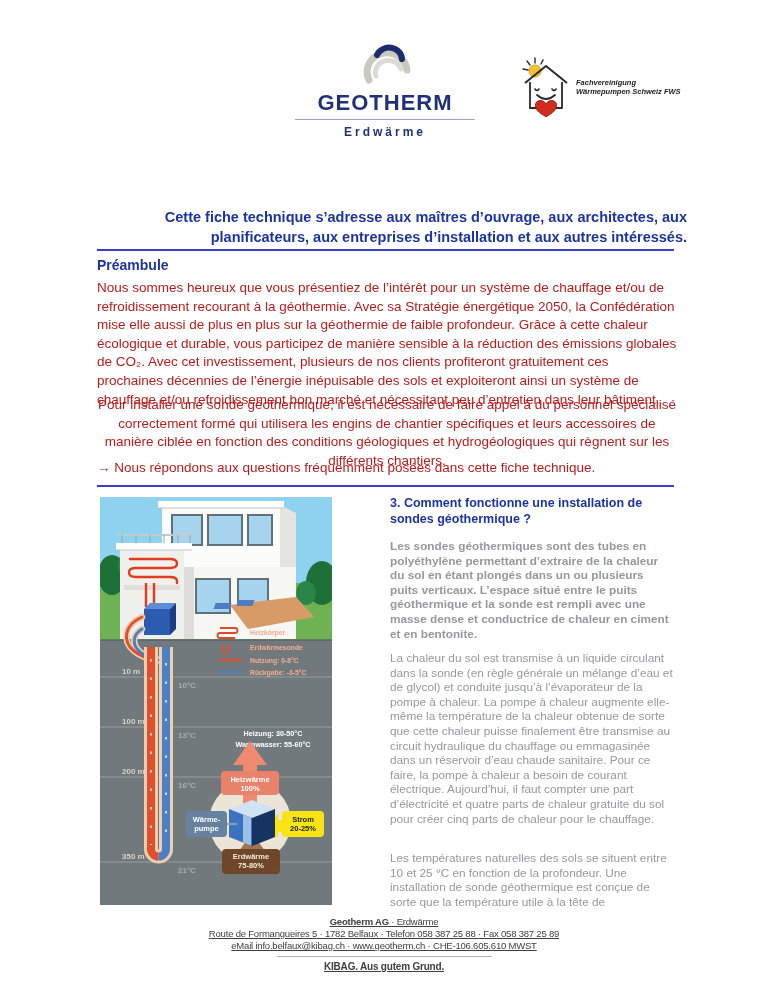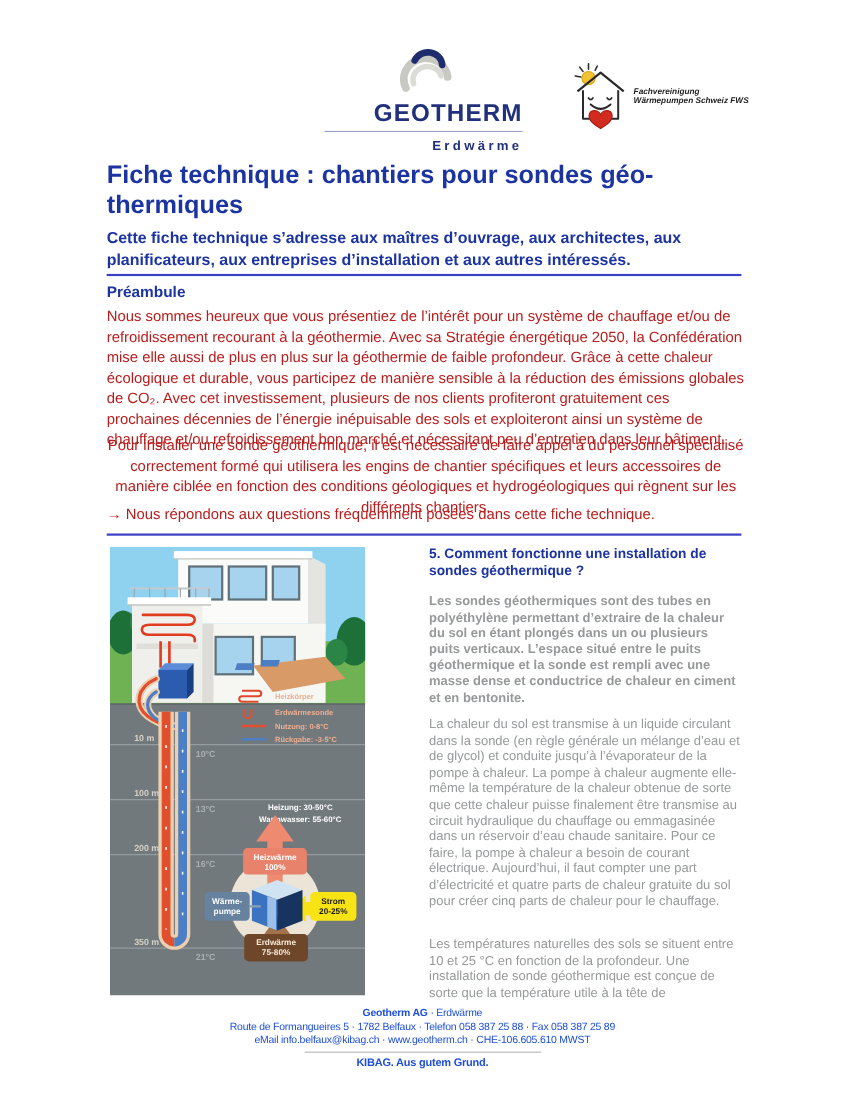--- a/index.html
+++ b/index.html
@@ -1,50 +1,50 @@
 <!DOCTYPE html>
 <html><head>
 <meta charset="utf-8">
 <style>
   html,body { margin:0; padding:0; background:#ffffff; }
   .page {
     position:relative; width:768px; height:994px; background:#ffffff;
     font-family:"Liberation Sans", sans-serif; overflow:hidden;
   }
   
-  .geotherm-logo { position:absolute; left:295px; top:38px; width:180px; text-align:right; }
+  .geotherm-logo { position:absolute; left:295px; top:38px; width:180px; text-align:center; }
   .geotherm-swirl { display:block; margin:0 auto 2px auto; }
   .geotherm-name { font-size:22px; font-weight:bold; color:#20307a; letter-spacing:1px; }
   .geotherm-rule { height:1px; background:#9aa2c6; margin:3px 0 5px 0; }
   .geotherm-sub { font-size:12px; font-weight:bold; color:#20307a; letter-spacing:3px; }
   .fws-logo { position:absolute; left:518px; top:56px; display:flex; align-items:center; }
   .fws-text { font-size:7.5px; font-weight:bold; font-style:italic; color:#1c1c1c; line-height:9px; margin-left:2px; }
 
   
   .doc-title { position:absolute; left:97px; top:144px; width:590px;
     font-size:23px; line-height:28px; font-weight:bold; color:#1c34a2; }
   .lede { position:absolute; left:97px; top:207px; width:590px;
-    font-size:14.5px; line-height:20px; font-weight:bold; color:#1c34a2; }
+    font-size:14.5px; line-height:20px; font-weight:bold; color:#1c34a2;text-align:right; }
   .rule-blue { position:absolute; left:97px; width:577px; height:2px; background:#3b3fc2; }
   .rule1 { top:249px; } .rule2 { top:485px; }
   .sec-head { position:absolute; left:97px; top:257px; font-size:14px; font-weight:bold; color:#1c34a2; }
   .body-p { position:absolute; left:97px; width:580px; font-size:13.5px; line-height:18.6px; color:#b91c1c; }
   .p1 { top:279px; } .p2 { top:396px;text-align:center; } .p-note { top:459px; }
 
   
   .figure-wrap { position:absolute; left:100px; top:497px; width:232px; height:408px; }
   .right-col { position:absolute; left:390px; top:496px; width:285px; }
   .right-head { font-size:12.5px; line-height:15.5px; font-weight:bold; color:#1c34a2; }
   .right-head span { display:block; }
   .right-p { position:absolute; left:0; width:285px; font-size:11.8px; line-height:14.6px; color:#969899; }
   .rp1 { top:43px;font-weight:bold; } .rp2 { top:155px; } .rp3 { top:355px; }
 
   
   .footer { position:absolute; top:916px; left:0; width:768px; text-align:center;
-    color:#1d4ed8; letter-spacing:-0.2px; }
+    color:#404040; letter-spacing:-0.2px;text-decoration:underline; }
   .f-line { font-size:9.5px; line-height:12px; }
   .f-bold { font-weight:bold; }
   .f-rule { width:215px; height:1px; background:#b3b3b3; margin:4px auto 4px auto; }
   .f-slogan { font-size:10px; font-weight:bold; margin-top:2px; }
 
   .two-line span { display:block; }
 </style>
 </head>
 <body>
 
@@ -75,24 +75,20 @@
       <path d="M17 33 q2 3 4 0 M34 33 q2 3 4 0" stroke="#2a2a2a" stroke-width="1.6" fill="none" stroke-linecap="round"></path>
       <path d="M19 39 Q28 47 37 39" stroke="#2a2a2a" stroke-width="1.8" fill="none" stroke-linecap="round"></path>
       <path d="M28 48 C25 42 15 44 18 52 C20 57 26 59 28 61 C30 59 36 57 38 52 C41 44 31 42 28 48 Z" fill="#d22b1f" stroke="#a81b12" stroke-width="1"></path>
     </svg>
     <div class="fws-text two-line">
       <span>Fachvereinigung</span>
       <span>Wärmepumpen Schweiz FWS</span>
     </div>
   </div>
 
-  <h1 class="doc-title two-line" style="margin:0">
-    <span>Fiche technique : chantiers pour sondes géo-</span>
-    <span>thermiques</span>
-  </h1>
   <div class="lede two-line">
     <span>Cette fiche technique s’adresse aux maîtres d’ouvrage, aux architectes, aux</span>
     <span>planificateurs, aux entreprises d’installation et aux autres intéressés.</span>
   </div>
   <div class="rule-blue rule1"></div>
 
   <div class="sec-head">Préambule</div>
   <p class="body-p p1" style="margin:0">Nous sommes heureux que vous présentiez de l’intérêt pour un système de chauffage et/ou de refroidissement recourant à la géothermie. Avec sa Stratégie énergétique 2050, la Confédération mise elle aussi de plus en plus sur la géothermie de faible profondeur. Grâce à cette chaleur écologique et durable, vous participez de manière sensible à la réduction des émissions globales de CO₂. Avec cet investissement, plusieurs de nos clients profiteront gratuitement ces prochaines décennies de l’énergie inépuisable des sols et exploiteront ainsi un système de chauffage et/ou refroidissement bon marché et nécessitant peu d’entretien dans leur bâtiment.</p>
   <p class="body-p p2" style="margin:0">Pour installer une sonde géothermique, il est nécessaire de faire appel à du personnel spécialisé correctement formé qui utilisera les engins de chantier spécifiques et leurs accessoires de manière ciblée en fonction des conditions géologiques et hydrogéologiques qui règnent sur les différents chantiers.</p>
   <p class="body-p p-note" style="margin:0">→ Nous répondons aux questions fréquemment posées dans cette fiche technique.</p>
@@ -229,21 +225,21 @@
           <text x="203" y="334" fill="#1a1a1a">20-25%</text>
           <text x="151" y="362" fill="#f6ead6">Erdwärme</text>
           <text x="151" y="371" fill="#f6ead6">75-80%</text>
         </g>
       </g>
     </svg>
   </div>
 
   <div class="right-col">
     <div class="right-head">
-      <span>5. Comment fonctionne une installation de</span>
+      <span>3. Comment fonctionne une installation de</span>
       <span>sondes géothermique ?</span>
     </div>
     <p class="right-p rp1" style="margin:0">Les sondes géothermiques sont des tubes en polyéthylène permettant d’extraire de la chaleur du sol en étant plongés dans un ou plusieurs puits verticaux. L’espace situé entre le puits géothermique et la sonde est rempli avec une masse dense et conductrice de chaleur en ciment et en bentonite.</p>
     <p class="right-p rp2" style="margin:0">La chaleur du sol est transmise à un liquide circulant dans la sonde (en règle générale un mélange d’eau et de glycol) et conduite jusqu’à l’évaporateur de la pompe à chaleur. La pompe à chaleur augmente elle-même la température de la chaleur obtenue de sorte que cette chaleur puisse finalement être transmise au circuit hydraulique du chauffage ou emmagasinée dans un réservoir d’eau chaude sanitaire. Pour ce faire, la pompe à chaleur a besoin de courant électrique. Aujourd’hui, il faut compter une part d’électricité et quatre parts de chaleur gratuite du sol pour créer cinq parts de chaleur pour le chauffage.</p>
     <p class="right-p rp3" style="margin:0">Les températures naturelles des sols se situent entre 10 et 25 °C en fonction de la profondeur. Une installation de sonde géothermique est conçue de sorte que la température utile à la tête de</p>
   </div>
 
   <div class="footer">
     <div class="f-line">
       <span class="f-bold">Geotherm AG</span><span> · Erdwärme</span>

